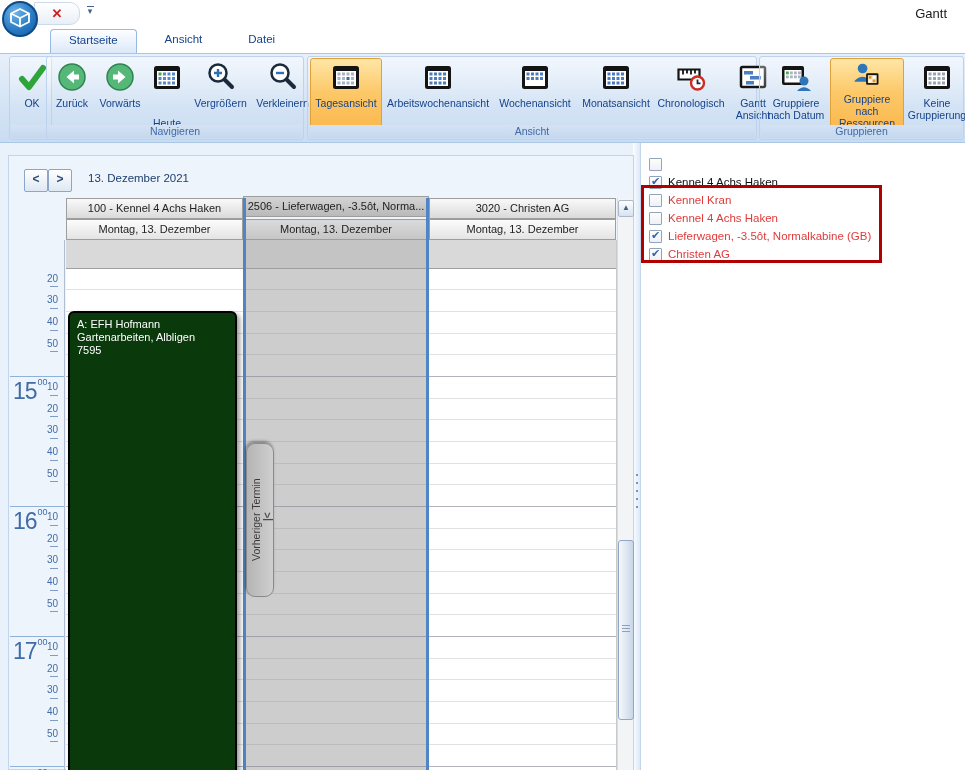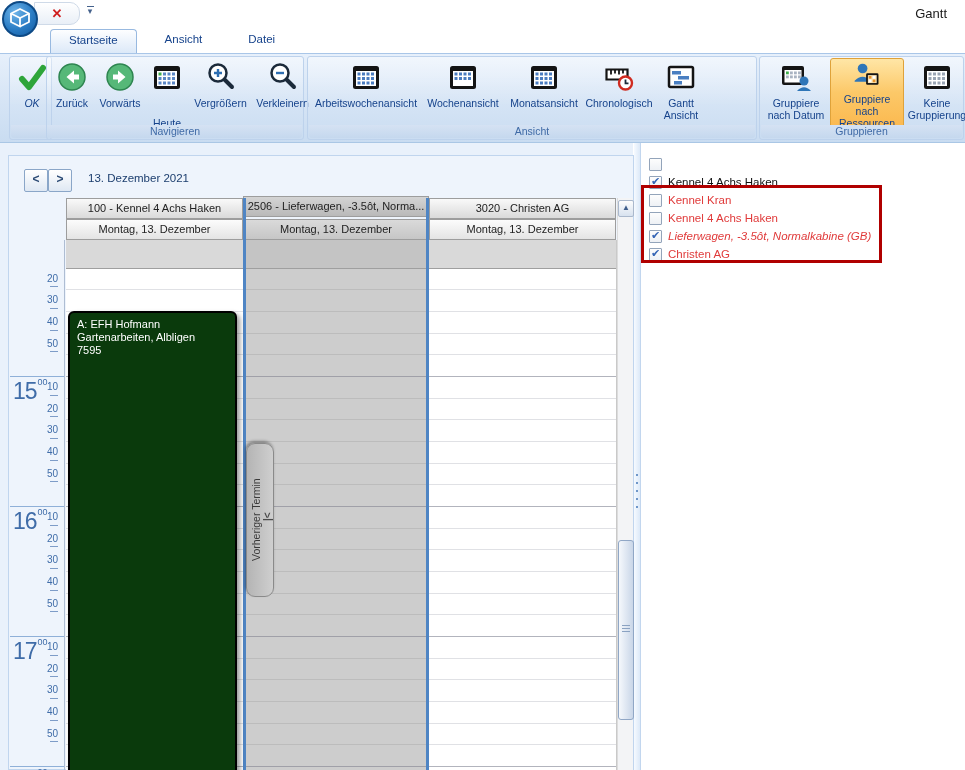--- a/index.html
+++ b/index.html
@@ -106,21 +106,21 @@
   </div>
 
   <div class="abs" id="tabs">
     <div class="tab active">Startseite</div>
     <div class="tab">Ansicht</div>
     <div class="tab">Datei</div>
   </div>
 
   <div class="abs" id="ribbon">
 
-    <div class="rgroup" style="left:9px;width:43px;font-style:italic;">
+    <div class="rgroup" style="left:9px;width:43px;">
       <div class="btnrow">
         <div class="rbtn" style="width:38px;">
           <svg width="32" height="34" viewBox="0 0 32 34">
             <path d="M6 18 L13 26 L27 7" fill="none" stroke="#2ea53a" stroke-width="6" stroke-linecap="round" stroke-linejoin="round"></path>
           </svg>
           <span class="lbl">OK</span>
         </div>
       </div>
       <div class="rcap"></div>
     </div>
@@ -177,20 +177,41 @@
             <path d="M9 12 h8" stroke="#2f6fb2" stroke-width="2.4"></path>
           </svg>
           <span class="lbl">Verkleinern</span>
         </div>
       </div>
       <div class="rcap">Navigieren</div>
     </div>
 
     <div class="rgroup" style="left:307px;width:450px;">
       <div class="btnrow">
+        <div class="rbtn selected" style="width:70px;">
+          <svg width="32" height="34" viewBox="0 0 32 34">
+            <rect x="3" y="5" width="26" height="23" rx="2.5" fill="#141414"></rect>
+              <rect x="6" y="10" width="20" height="15" fill="#fff"></rect>
+            <g fill="#aab4c2">
+                <rect x="7.5" y="11.5" width="3" height="3"></rect>
+                <rect x="12" y="11.5" width="3" height="3"></rect>
+                <rect x="16.5" y="11.5" width="3" height="3"></rect>
+                <rect x="21" y="11.5" width="3" height="3"></rect>
+            <rect x="7.5" y="16" width="3" height="3"></rect>
+                <rect x="16.5" y="16" width="3" height="3" fill="#2f6fb2"></rect>
+                <rect x="12" y="16" width="3" height="3"></rect>
+                <rect x="21" y="16" width="3" height="3"></rect>
+            <rect x="7.5" y="20.5" width="3" height="3"></rect>
+                <rect x="12" y="20.5" width="3" height="3"></rect>
+                <rect x="16.5" y="20.5" width="3" height="3"></rect>
+                <rect x="21" y="20.5" width="3" height="3"></rect>
+              </g>
+          </svg>
+          <span class="lbl">Tagesansicht</span>
+        </div>
         <div class="rbtn" style="width:110px;">
           <svg width="32" height="34" viewBox="0 0 32 34">
             <rect x="3" y="5" width="26" height="23" rx="2.5" fill="#141414"></rect>
               <rect x="6" y="10" width="20" height="15" fill="#fff"></rect>
             <g fill="#4a7cc0">
                 <rect x="7.5" y="11.5" width="3" height="3"></rect>
                 <rect x="12" y="11.5" width="3" height="3"></rect>
                 <rect x="16.5" y="11.5" width="3" height="3"></rect>
                 <rect x="21" y="11.5" width="3" height="3"></rect>
             <rect x="7.5" y="16" width="3" height="3"></rect>
@@ -509,21 +530,21 @@
       <div class="lrow" style="position: absolute; left: 649px; top: 191px; height: 18px; display: flex; align-items: center; gap: 6px;">
         <span class="cb"></span>
         <span class="txt" style="color: rgb(224, 58, 58);">Kennel Kran</span>
       </div>
       <div class="lrow" style="position: absolute; left: 649px; top: 209px; height: 18px; display: flex; align-items: center; gap: 6px;">
         <span class="cb"></span>
         <span class="txt" style="color: rgb(224, 58, 58);">Kennel 4 Achs Haken</span>
       </div>
       <div class="lrow" style="position: absolute; left: 649px; top: 227px; height: 18px; display: flex; align-items: center; gap: 6px;">
         <span class="cb checked"></span>
-        <span class="txt" style="color: rgb(224, 58, 58); font-style: italic;">Lieferwagen, -3.5ôt, Normalkabine (GB)</span>
+        <span class="txt" style="color: rgb(224, 58, 58);">Lieferwagen, -3.5ôt, Normalkabine (GB)</span>
       </div>
       <div class="lrow" style="position: absolute; left: 649px; top: 245px; height: 18px; display: flex; align-items: center; gap: 6px;">
         <span class="cb checked"></span>
         <span class="txt" style="color: rgb(224, 58, 58);">Christen AG</span>
       </div>
     </div>
   <div class="abs" id="annotation" style="border-color: rgb(176, 0, 0);"></div>
 
 </div>
 

